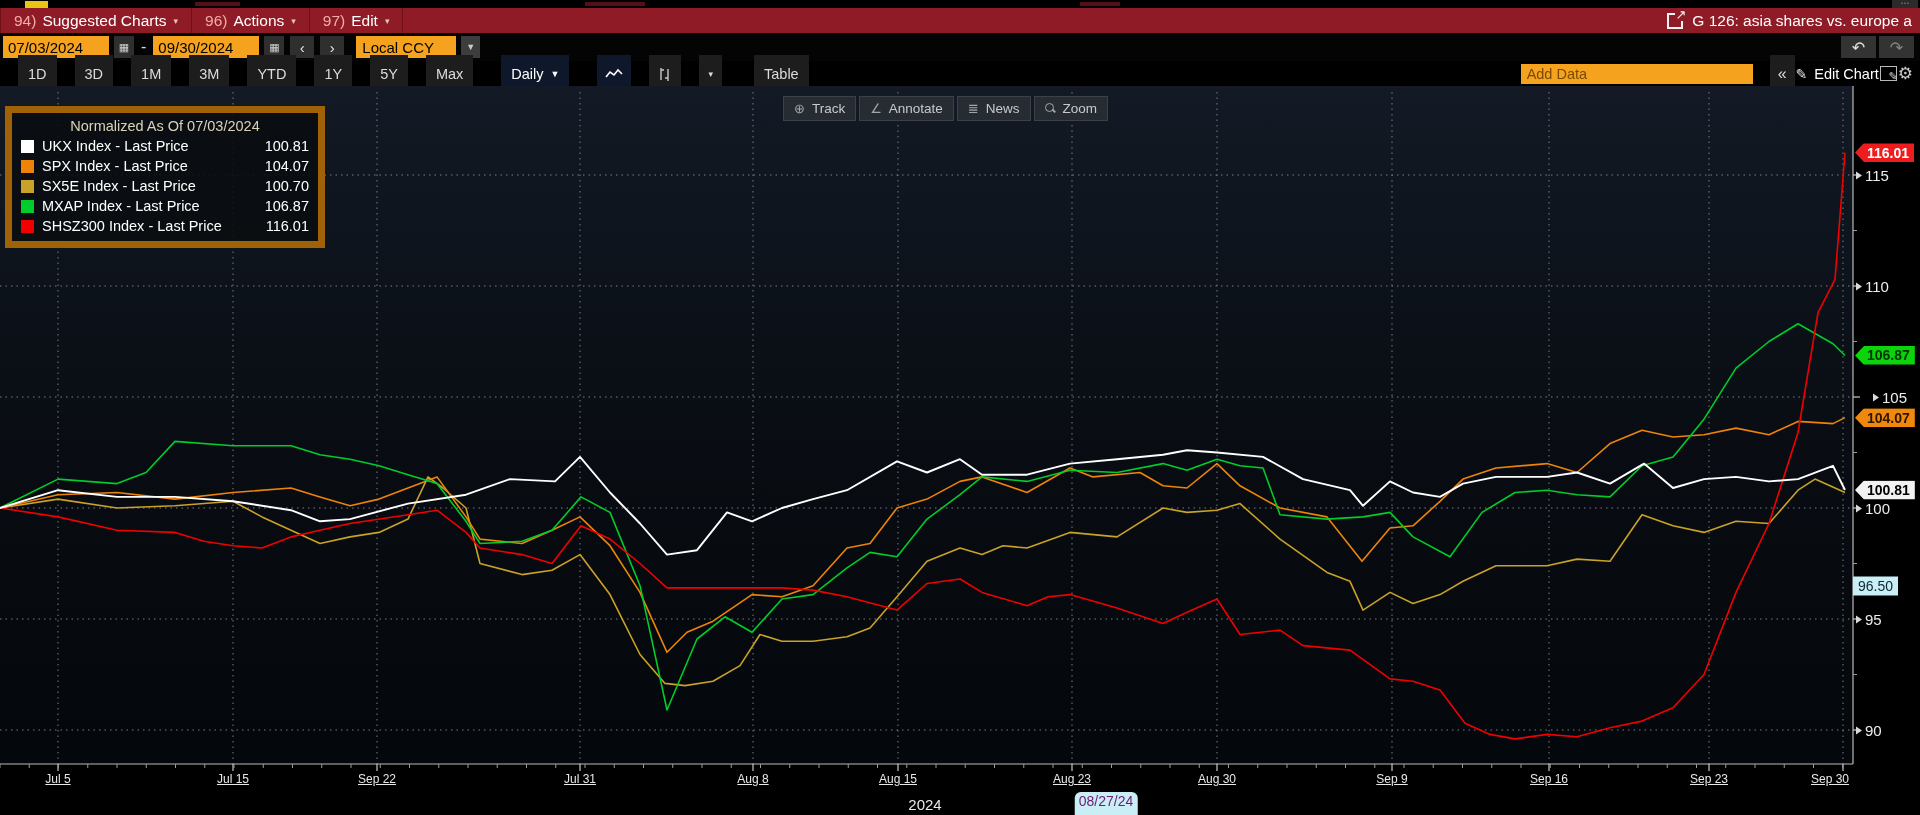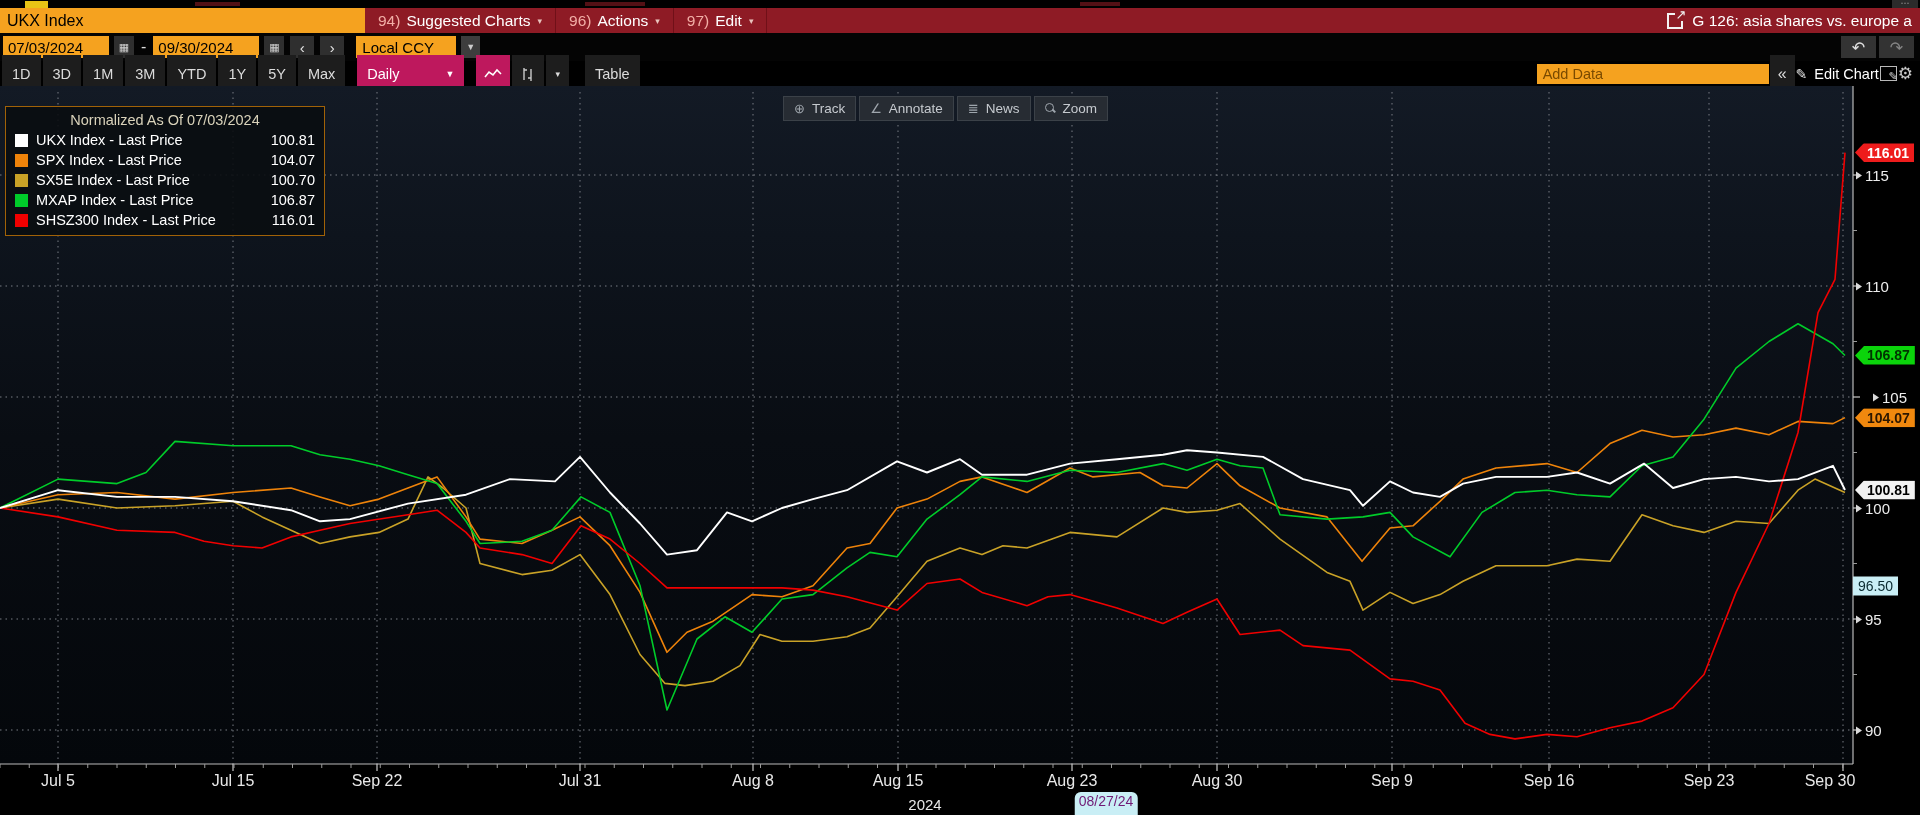--- a/index.html
+++ b/index.html
@@ -42,22 +42,22 @@
   .ccycaret { width:19px; height:22px; background:#3d3d3d; color:#ccc; font-size:9px;
     display:flex; align-items:center; justify-content:center; margin-left:1px; }
   .rb-right { margin-left:auto; display:flex; gap:3px; padding-right:3px; }
   .histbtn { width:35px; height:22px; background:#333; display:flex; align-items:center;
     justify-content:center; font-size:16px; color:#e0e0e0; }
   .histbtn.dim { color:#858585; }
 
   
   .toolbar { height:25px; background:#000; display:flex; align-items:center; gap:2px; padding:0 2px; }
   .tb { height:38px; background:#1d1d1d; color:#dcdcdc; font-size:14.5px;
-    display:flex; align-items:center; justify-content:center; padding:0 10px; white-space:nowrap; }
-  .tb.blue { background:#be185d; color:#fff;gap:39px; }
+    display:flex; align-items:center; justify-content:center; padding:0 10px; white-space:nowrap;margin-left:16px; }
+  .tb.blue { background:#0f172a; color:#fff; }
   .tb .caret-dn { font-size:9px; margin-left:7px; }
   .gap8 { width:8px; } .gap12 { width:12px; }
   .tb-right { margin-left:auto; display:flex; align-items:center; gap:1px; padding-right:5px; }
   .adddata { width:232px; height:20px; background:#f5a21f; color:#7a4a00; font-size:14.5px;
     display:flex; align-items:center; padding:0 6px; }
   .editchart { display:flex; align-items:center; gap:7px; color:#fff; font-size:14.5px; }
   .pencil { color:#e8e8e8; font-size:14px; }
   .sheet-icon { position:relative; width:17px; height:15px; border:1px solid #b9b9b9; }
   .sheet-icon span { position:absolute; right:-2px; bottom:-3px; font-size:11px; color:#cecece; }
   .gear { font-size:17px; color:#c9c9c9; line-height:17px; }
@@ -72,27 +72,27 @@
   .tool { height:25px; background:#272c33; border:1px solid #3b4148; color:#c6cacf; font-size:13.5px;
     display:flex; align-items:center; gap:7px; padding:0 10px; }
   .tool-ic { color:#9fa6ad; font-size:13px; }
   .mag { position:relative; width:11px; height:11px; }
   .mag::before { content:""; position:absolute; left:0; top:0; width:7px; height:7px;
     border:1.5px solid #9fa6ad; border-radius:50%; }
   .mag::after { content:""; position:absolute; left:7px; top:7px; width:4px; height:1.5px;
     background:#9fa6ad; transform:rotate(45deg); }
 
   .legend { position:absolute; left:5px; top:20px; width:320px; z-index:5;
-    background:rgba(10,13,17,0.9); border:1px solid #a16207; padding:3px 9px 5px; }
+    background:rgba(10,13,17,0.9); border:7px solid #a16207; padding:3px 9px 5px; }
   .leg-title { text-align:center; color:#d9d2ba; font-size:14.5px; line-height:20px; }
   .leg-row { display:flex; align-items:center; gap:8px; font-size:14.5px; line-height:20px; color:#fff; }
   .chip { width:13px; height:13px; flex:0 0 13px; }
   .leg-val { margin-left:auto; }
 
-  .xlab { position:absolute; top:686px; transform:translateX(-50%); font-size:16px; color:#e8e8e8; white-space:nowrap; }
+  .xlab { position:absolute; top:686px; transform:translateX(-50%); font-size:12px; color:#e8e8e8; white-space:nowrap;text-decoration:underline; }
   .yearlab { position:absolute; top:710px; transform:translateX(-50%); font-size:15px; color:#e8e8e8; }
   .tracker { position:absolute; top:706px; transform:translateX(-50%); background:#c9eef5; color:#701a75;
     font-size:14px; height:32px; line-height:19px; padding:0 4px;border-radius:6px; }
 
   .ylab { position:absolute; left:1856px; transform:translateY(-50%); display:flex; align-items:center;
     gap:3px; font-size:15px; color:#ececec; }
   .yarrow { width:0; height:0; border-top:4px solid transparent; border-bottom:4px solid transparent;
     border-left:6px solid #d9d9d9; }
   .badge { position:absolute; left:1855px; transform:translateY(-50%); height:19px; line-height:19px;
     font-size:14px; font-weight:bold; padding:0 5px 0 12px; z-index:4;
@@ -104,21 +104,20 @@
 
 <div class="strip">
   <div class="strip-yellow"></div>
   <div class="strip-mark" style="left:195px;width:45px;"></div>
   <div class="strip-mark" style="left:585px;width:60px;"></div>
   <div class="strip-mark" style="left:1080px;width:40px;"></div>
   <div class="strip-dots">⋯</div>
 </div>
 
 <div class="menubar">
-  <div class="security">UKX Index</div>
   <div class="menu-item">
     <span class="menu-num">94)</span>
     <span>Suggested Charts</span>
     <span class="menu-caret">▾</span>
   </div>
   <div class="menu-item">
     <span class="menu-num">96)</span>
     <span>Actions</span>
     <span class="menu-caret">▾</span>
   </div>

